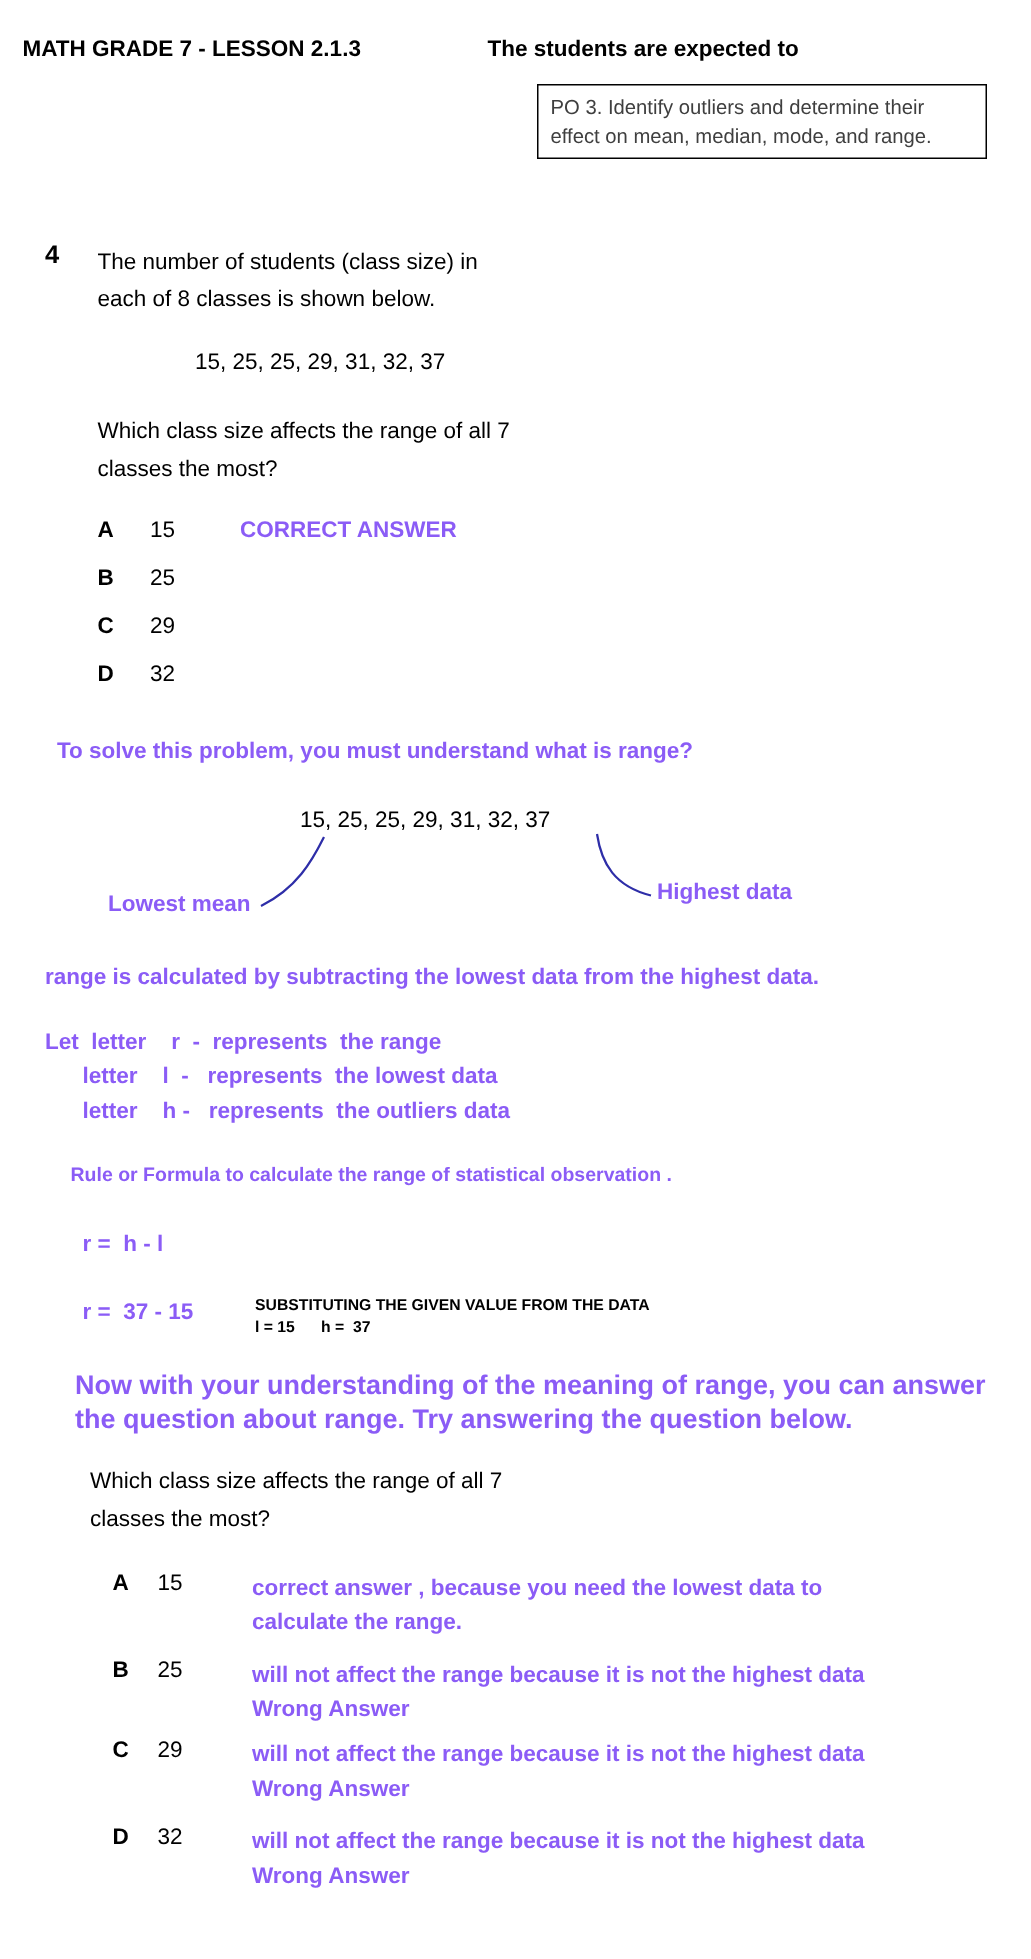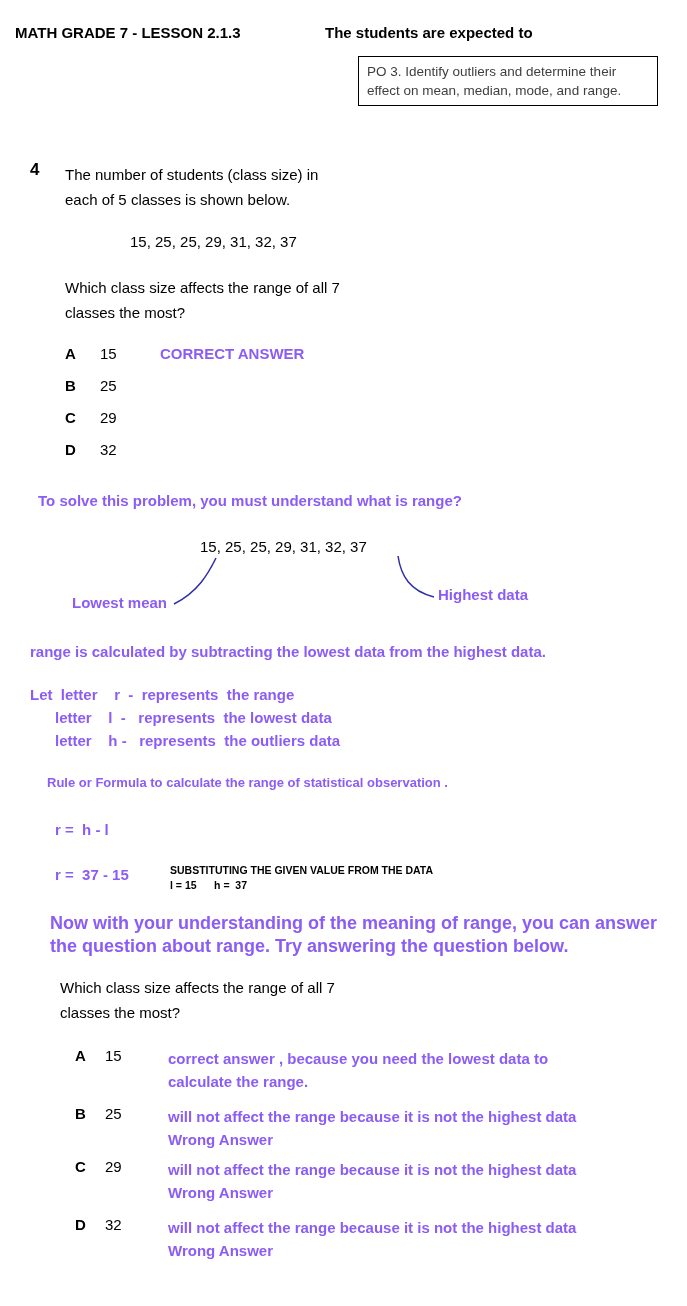--- a/index.html
+++ b/index.html
@@ -40,21 +40,21 @@
 </style>
 </head>
 <body>
 
 <div class="abs b fs16" style="left:15px; top:24px; font-size:15px;">MATH GRADE 7 - LESSON  2.1.3</div>
 <div class="abs b" style="left:325px; top:24px; font-size:15px;">The students are expected to</div>
 <div class="abs po-box">PO 3.  Identify outliers and determine their effect on mean, median, mode, and range.</div>
 
 <div class="abs b" style="left:30px; top:160px; font-size:17px;">4</div>
 <div class="abs ml fs15" style="left:65px; top:162px;">The number of students (class size) in
-each of 5 classes is shown below.</div>
+each of 8 classes is shown below.</div>
 <div class="abs" style="left:130px; top:233px; font-size:15px; font-weight:500;">15, 25, 25, 29, 31, 32, 37</div>
 <div class="abs ml fs15" style="left:65px; top:275px;">Which class size affects the range of all 7
 classes the most?</div>
 
 <div class="abs opt-row" style="left:65px; top:345px;">
   <span class="opt-letter">A</span>
   <span class="opt-value">15</span>
   <span class="blue">CORRECT ANSWER</span>
 </div>
 <div class="abs opt-row" style="left:65px; top:377px;">

